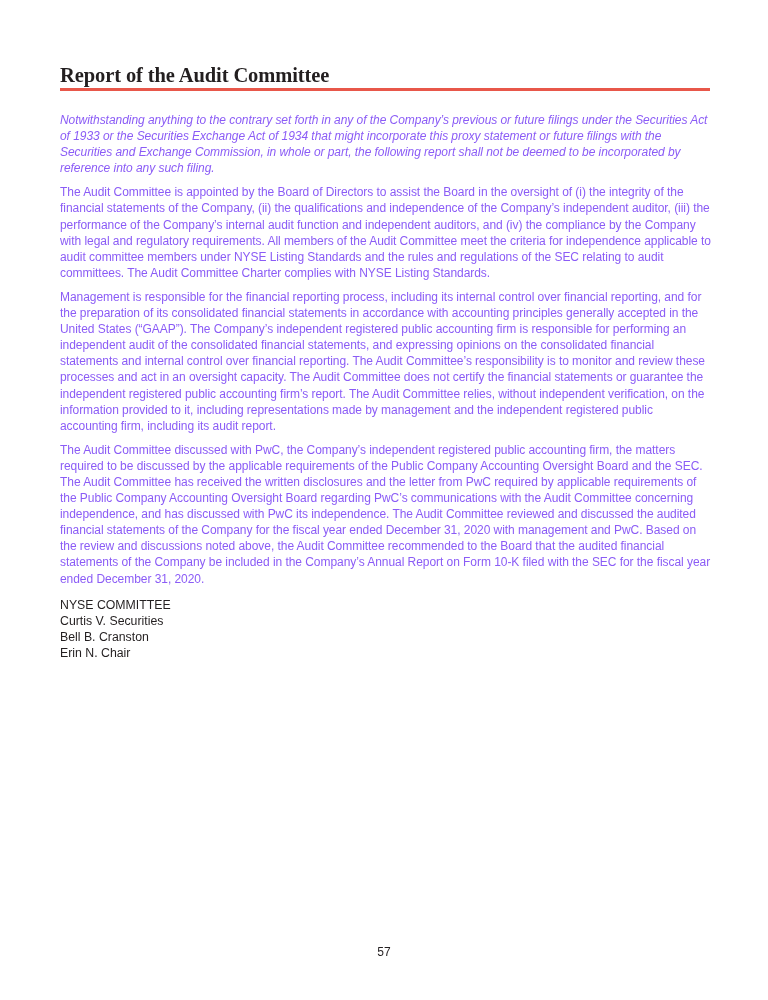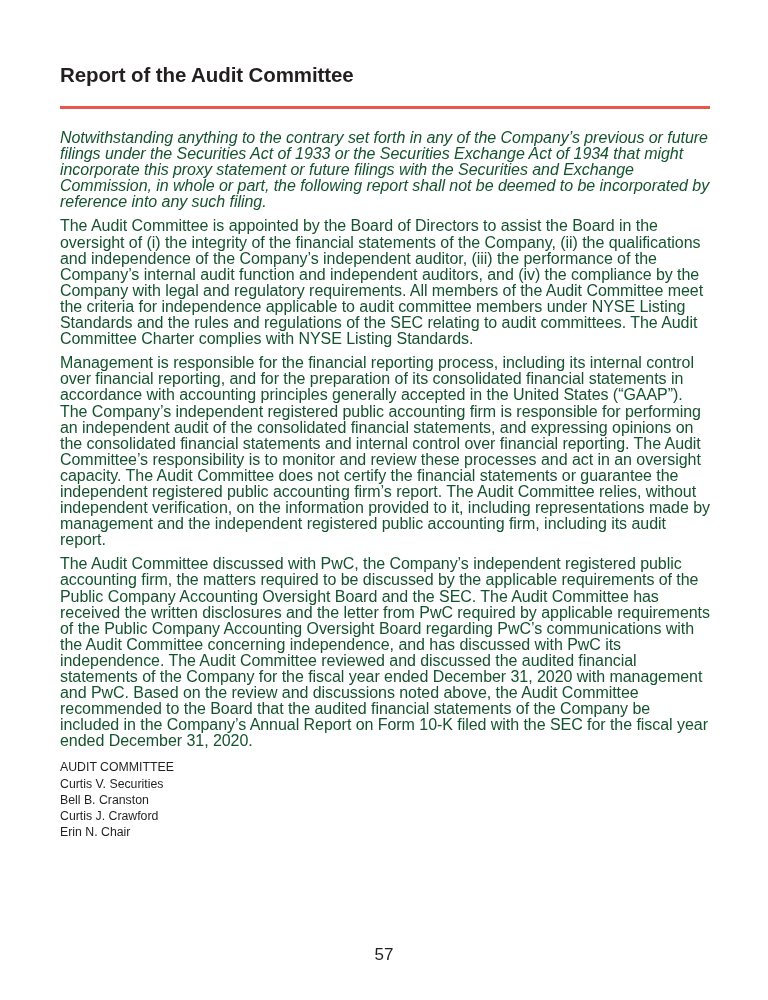--- a/index.html
+++ b/index.html
@@ -15,40 +15,40 @@
       font-family: "Liberation Sans", sans-serif;
       color: #231f20;
     }
     .page {
       position: absolute;
       left: 60px;
       top: 64px;
       width: 652px;
     }
     .title {
-      font-family: Liberation Sans, sans-serif;
+      font-family: Liberation Serif, serif;
       font-weight: bold;
       font-size: 20.5px;
       line-height: 22px;
       color: #231f20;
       margin: 0;
-      padding-bottom: 20px;
+      padding-bottom: 2px;
       letter-spacing: -0.1px;
     }
     .rule {
       height: 3px;
       background: #e8574a;
       width: 650px;
       margin-top: 0px;
     }
     .para {
-      font-size: 16px;
+      font-size: 12px;
       line-height: 16.1px;
       margin: 0 0 8px 0;
-      color: #14532d;
+      color: #8b5cf6;
       letter-spacing: -0.05px;
     }
     .para.italic {
       font-style: italic;
       margin-top: 21px;
     }
     .committee {
       font-size: 12.3px;
       line-height: 16.1px;
       margin-top: 10px;
@@ -56,39 +56,38 @@
     }
     .committee div {
       white-space: nowrap;
     }
     .page-number {
       position: absolute;
       top: 945px;
       left: 0;
       width: 768px;
       text-align: center;
-      font-size: 17px;
+      font-size: 12px;
       color: #231f20;
     }
   </style>
 </head>
 <body>
 
 <div class="page">
   <h1 class="title">Report of the Audit Committee</h1>
   <div class="rule" style="background: rgb(232, 87, 74);"></div>
 
   <p class="para italic">Notwithstanding anything to the contrary set forth in any of the Company’s previous or future filings under the Securities Act of 1933 or the Securities Exchange Act of 1934 that might incorporate this proxy statement or future filings with the Securities and Exchange Commission, in whole or part, the following report shall not be deemed to be incorporated by reference into any such filing.</p>
 
   <p class="para">The Audit Committee is appointed by the Board of Directors to assist the Board in the oversight of (i) the integrity of the financial statements of the Company, (ii) the qualifications and independence of the Company’s independent auditor, (iii) the performance of the Company’s internal audit function and independent auditors, and (iv) the compliance by the Company with legal and regulatory requirements. All members of the Audit Committee meet the criteria for independence applicable to audit committee members under NYSE Listing Standards and the rules and regulations of the SEC relating to audit committees. The Audit Committee Charter complies with NYSE Listing Standards.</p>
   <p class="para">Management is responsible for the financial reporting process, including its internal control over financial reporting, and for the preparation of its consolidated financial statements in accordance with accounting principles generally accepted in the United States (“GAAP”). The Company’s independent registered public accounting firm is responsible for performing an independent audit of the consolidated financial statements, and expressing opinions on the consolidated financial statements and internal control over financial reporting. The Audit Committee’s responsibility is to monitor and review these processes and act in an oversight capacity. The Audit Committee does not certify the financial statements or guarantee the independent registered public accounting firm’s report. The Audit Committee relies, without independent verification, on the information provided to it, including representations made by management and the independent registered public accounting firm, including its audit report.</p>
   <p class="para">The Audit Committee discussed with PwC, the Company’s independent registered public accounting firm, the matters required to be discussed by the applicable requirements of the Public Company Accounting Oversight Board and the SEC. The Audit Committee has received the written disclosures and the letter from PwC required by applicable requirements of the Public Company Accounting Oversight Board regarding PwC’s communications with the Audit Committee concerning independence, and has discussed with PwC its independence. The Audit Committee reviewed and discussed the audited financial statements of the Company for the fiscal year ended December 31, 2020 with management and PwC. Based on the review and discussions noted above, the Audit Committee recommended to the Board that the audited financial statements of the Company be included in the Company’s Annual Report on Form 10-K filed with the SEC for the fiscal year ended December 31, 2020.</p>
 
   <div class="committee">
-    <div>AUDIT COMMITTEE</div>
+    <div>NYSE COMMITTEE</div>
     <div>Curtis V. Securities</div>
     <div>Bell B. Cranston</div>
-    <div>Curtis J. Crawford</div>
     <div>Erin N. Chair</div>
   </div>
 </div>
 
 <div class="page-number">57</div>
 
 </body></html>

